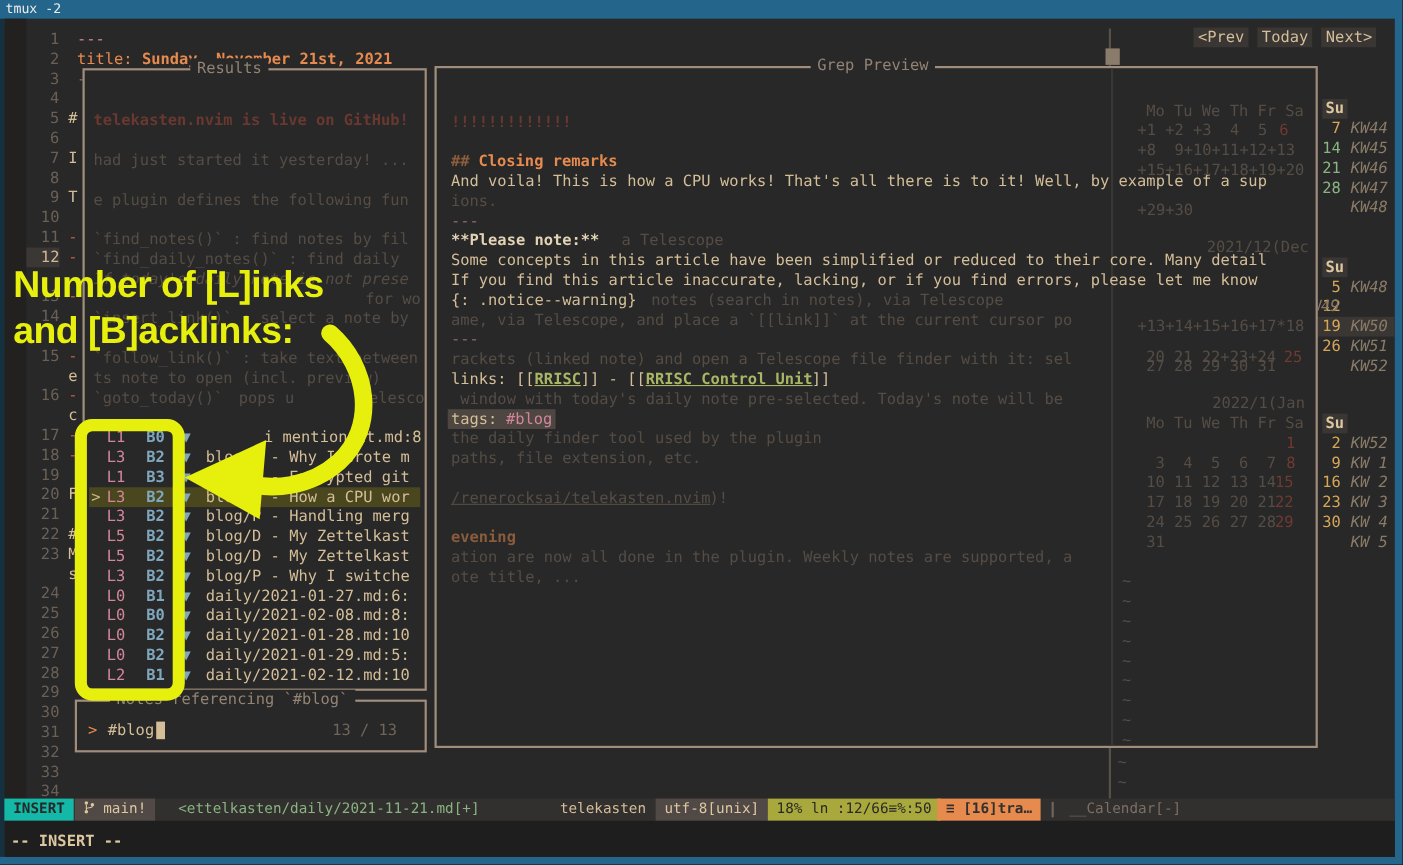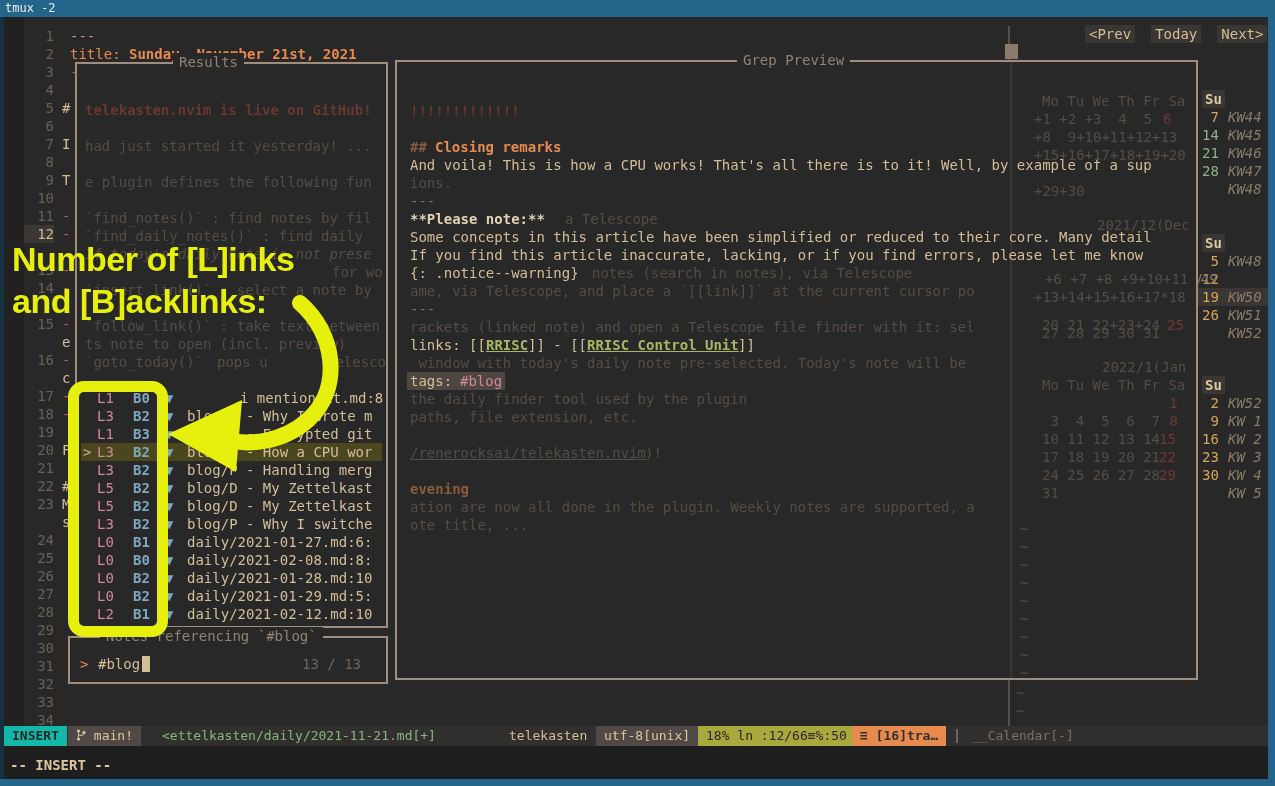--- a/index.html
+++ b/index.html
@@ -32,21 +32,21 @@
 
   .num{position:absolute;left:24px;width:30px;text-align:right;color:#6a6057;line-height:18px;}
   .num.cur{color:#d0b894;background:#3a3734;}
   .stripch{position:absolute;left:62px;line-height:18px;color:#d4be98;white-space:pre;}
   .stripch.r{color:#c35a52;}
 
   .float{position:absolute;background:#282828;border:2px solid #a08d7c;box-sizing:border-box;}
   .ftitle{position:absolute;top:-11px;background:#282828;color:#928374;padding:0 6px;
           font-size:14px;line-height:18px;white-space:pre;}
 
-  #navbtns{position:absolute;left:1085px;top:25px;display:flex;gap:16px;}
+  #navbtns{position:absolute;left:1085px;top:25px;display:flex;gap:8px;}
   #navbtns span{background:#3a3634;color:#d4be98;padding:0 4px;height:18px;line-height:18px;}
 
   #statusbar{position:absolute;left:4px;top:726px;width:1264px;height:20px;background:#32302f;font-size:13px;}
   .seg{position:absolute;top:0;height:20px;line-height:20px;padding:0 8px;white-space:pre;}
 
   #modeline{position:absolute;left:10px;top:757px;font-weight:bold;color:#ddc7a1;}
 
   .anno-text{position:absolute;font-family:"Liberation Sans",sans-serif;font-weight:800;
              font-size:34px;color:#e7f00d;letter-spacing:-0.5px;z-index:60;white-space:pre;}
   #annobox{position:absolute;left:68px;top:381px;width:100px;height:256px;border:11px solid #e7f00d;
@@ -439,23 +439,20 @@
         </div>
         <div class="ln" style="top: 84px;">
           <span class="fr dim" style="left: 637px;">+15+16+17+18+19+20</span>
         </div>
         <div class="ln" style="top: 120px;">
           <span class="fr dim" style="left: 637px;">+29+30</span>
         </div>
         <div class="ln" style="top: 154px;">
           <span class="fr dim" style="left: 700px;">2021/12(Dec</span>
         </div>
-        <div class="ln" style="top: 208px;">
-          <span class="fr dim" style="left: 648px;">+6 +7 +8 +9+10+11</span>
-        </div>
         <div class="ln" style="top: 226px;">
           <span class="fr dim" style="left: 637px;">+13+14+15+16+17*18</span>
         </div>
         <div class="ln" style="top: 254px; text-align: center;">
           <span class="fr dim" style="left: 645px;">20 21 22+23+24</span>
           <span class="fr sared" style="left: 770px;">25</span>
         </div>
         <div class="ln" style="top: 262px;">
           <span class="fr dim" style="left: 645px;">27 28 29 30 31</span>
         </div>

